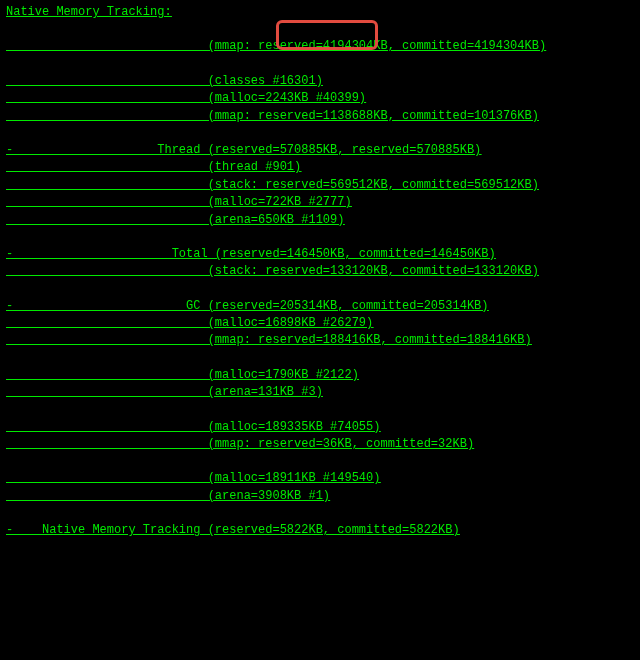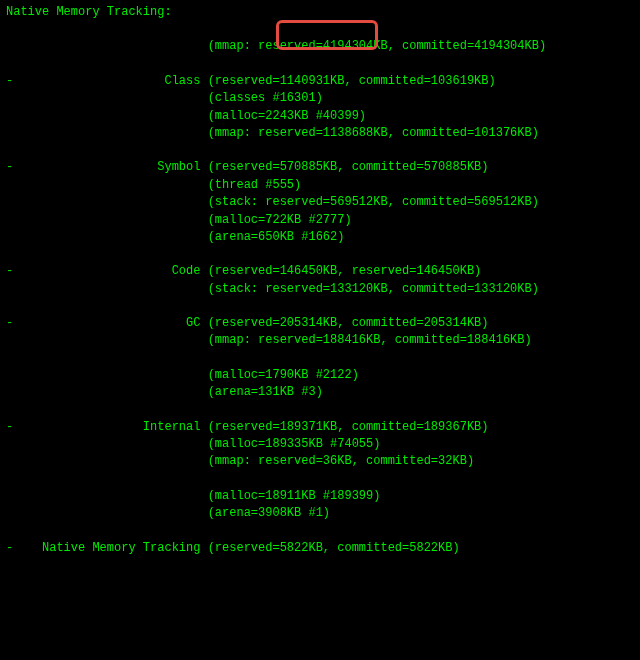--- a/index.html
+++ b/index.html
@@ -1,18 +1,19 @@
 <!DOCTYPE html>
 <html><head>
   <meta charset="utf-8">
   <style>
     * {
       margin: 0;
       padding: 0;
       box-sizing: border-box;
+      text-decoration: underline;
     }
     body {
       background: #000;
       color: #00ea00;
       font-family: Menlo, Monaco, "Courier New", monospace;
       font-size: 12px;
       line-height: 1.45;
       width: 640px;
       height: 660px;
       overflow: hidden;
@@ -37,42 +38,41 @@
     }
   </style>
 </head>
 <body>
 
 <div id="output">
     <div class="line">Native Memory Tracking:</div>
     <div class="blank"></div>
     <div class="line">                            (mmap: reserved=4194304KB, committed=4194304KB)</div>
     <div class="blank"></div>
-    <div class="line">-                     Class (reserved=1140931KB, committed=103619KB)</div>
     <div class="line">                            (classes #16301)</div>
     <div class="line">                            (malloc=2243KB #40399)</div>
     <div class="line">                            (mmap: reserved=1138688KB, committed=101376KB)</div>
     <div class="blank"></div>
-    <div class="line">-                    Symbol (reserved=570885KB, committed=570885KB)</div>
-    <div class="line">                            (thread #555)</div>
+    <div class="line">-                    Thread (reserved=570885KB, reserved=570885KB)</div>
+    <div class="line">                            (thread #901)</div>
     <div class="line">                            (stack: reserved=569512KB, committed=569512KB)</div>
     <div class="line">                            (malloc=722KB #2777)</div>
-    <div class="line">                            (arena=650KB #1662)</div>
+    <div class="line">                            (arena=650KB #1109)</div>
     <div class="blank"></div>
-    <div class="line">-                      Code (reserved=146450KB, reserved=146450KB)</div>
+    <div class="line">-                      Total (reserved=146450KB, committed=146450KB)</div>
     <div class="line">                            (stack: reserved=133120KB, committed=133120KB)</div>
     <div class="blank"></div>
     <div class="line">-                        GC (reserved=205314KB, committed=205314KB)</div>
+    <div class="line">                            (malloc=16898KB #26279)</div>
     <div class="line">                            (mmap: reserved=188416KB, committed=188416KB)</div>
     <div class="blank"></div>
     <div class="line">                            (malloc=1790KB #2122)</div>
     <div class="line">                            (arena=131KB #3)</div>
     <div class="blank"></div>
-    <div class="line">-                  Internal (reserved=189371KB, committed=189367KB)</div>
     <div class="line">                            (malloc=189335KB #74055)</div>
     <div class="line">                            (mmap: reserved=36KB, committed=32KB)</div>
     <div class="blank"></div>
-    <div class="line">                            (malloc=18911KB #189399)</div>
+    <div class="line">                            (malloc=18911KB #149540)</div>
     <div class="line">                            (arena=3908KB #1)</div>
     <div class="blank"></div>
     <div class="line">-    Native Memory Tracking (reserved=5822KB, committed=5822KB)</div>
   </div>
 <div class="highlight-box"></div>
 
 </body></html>

